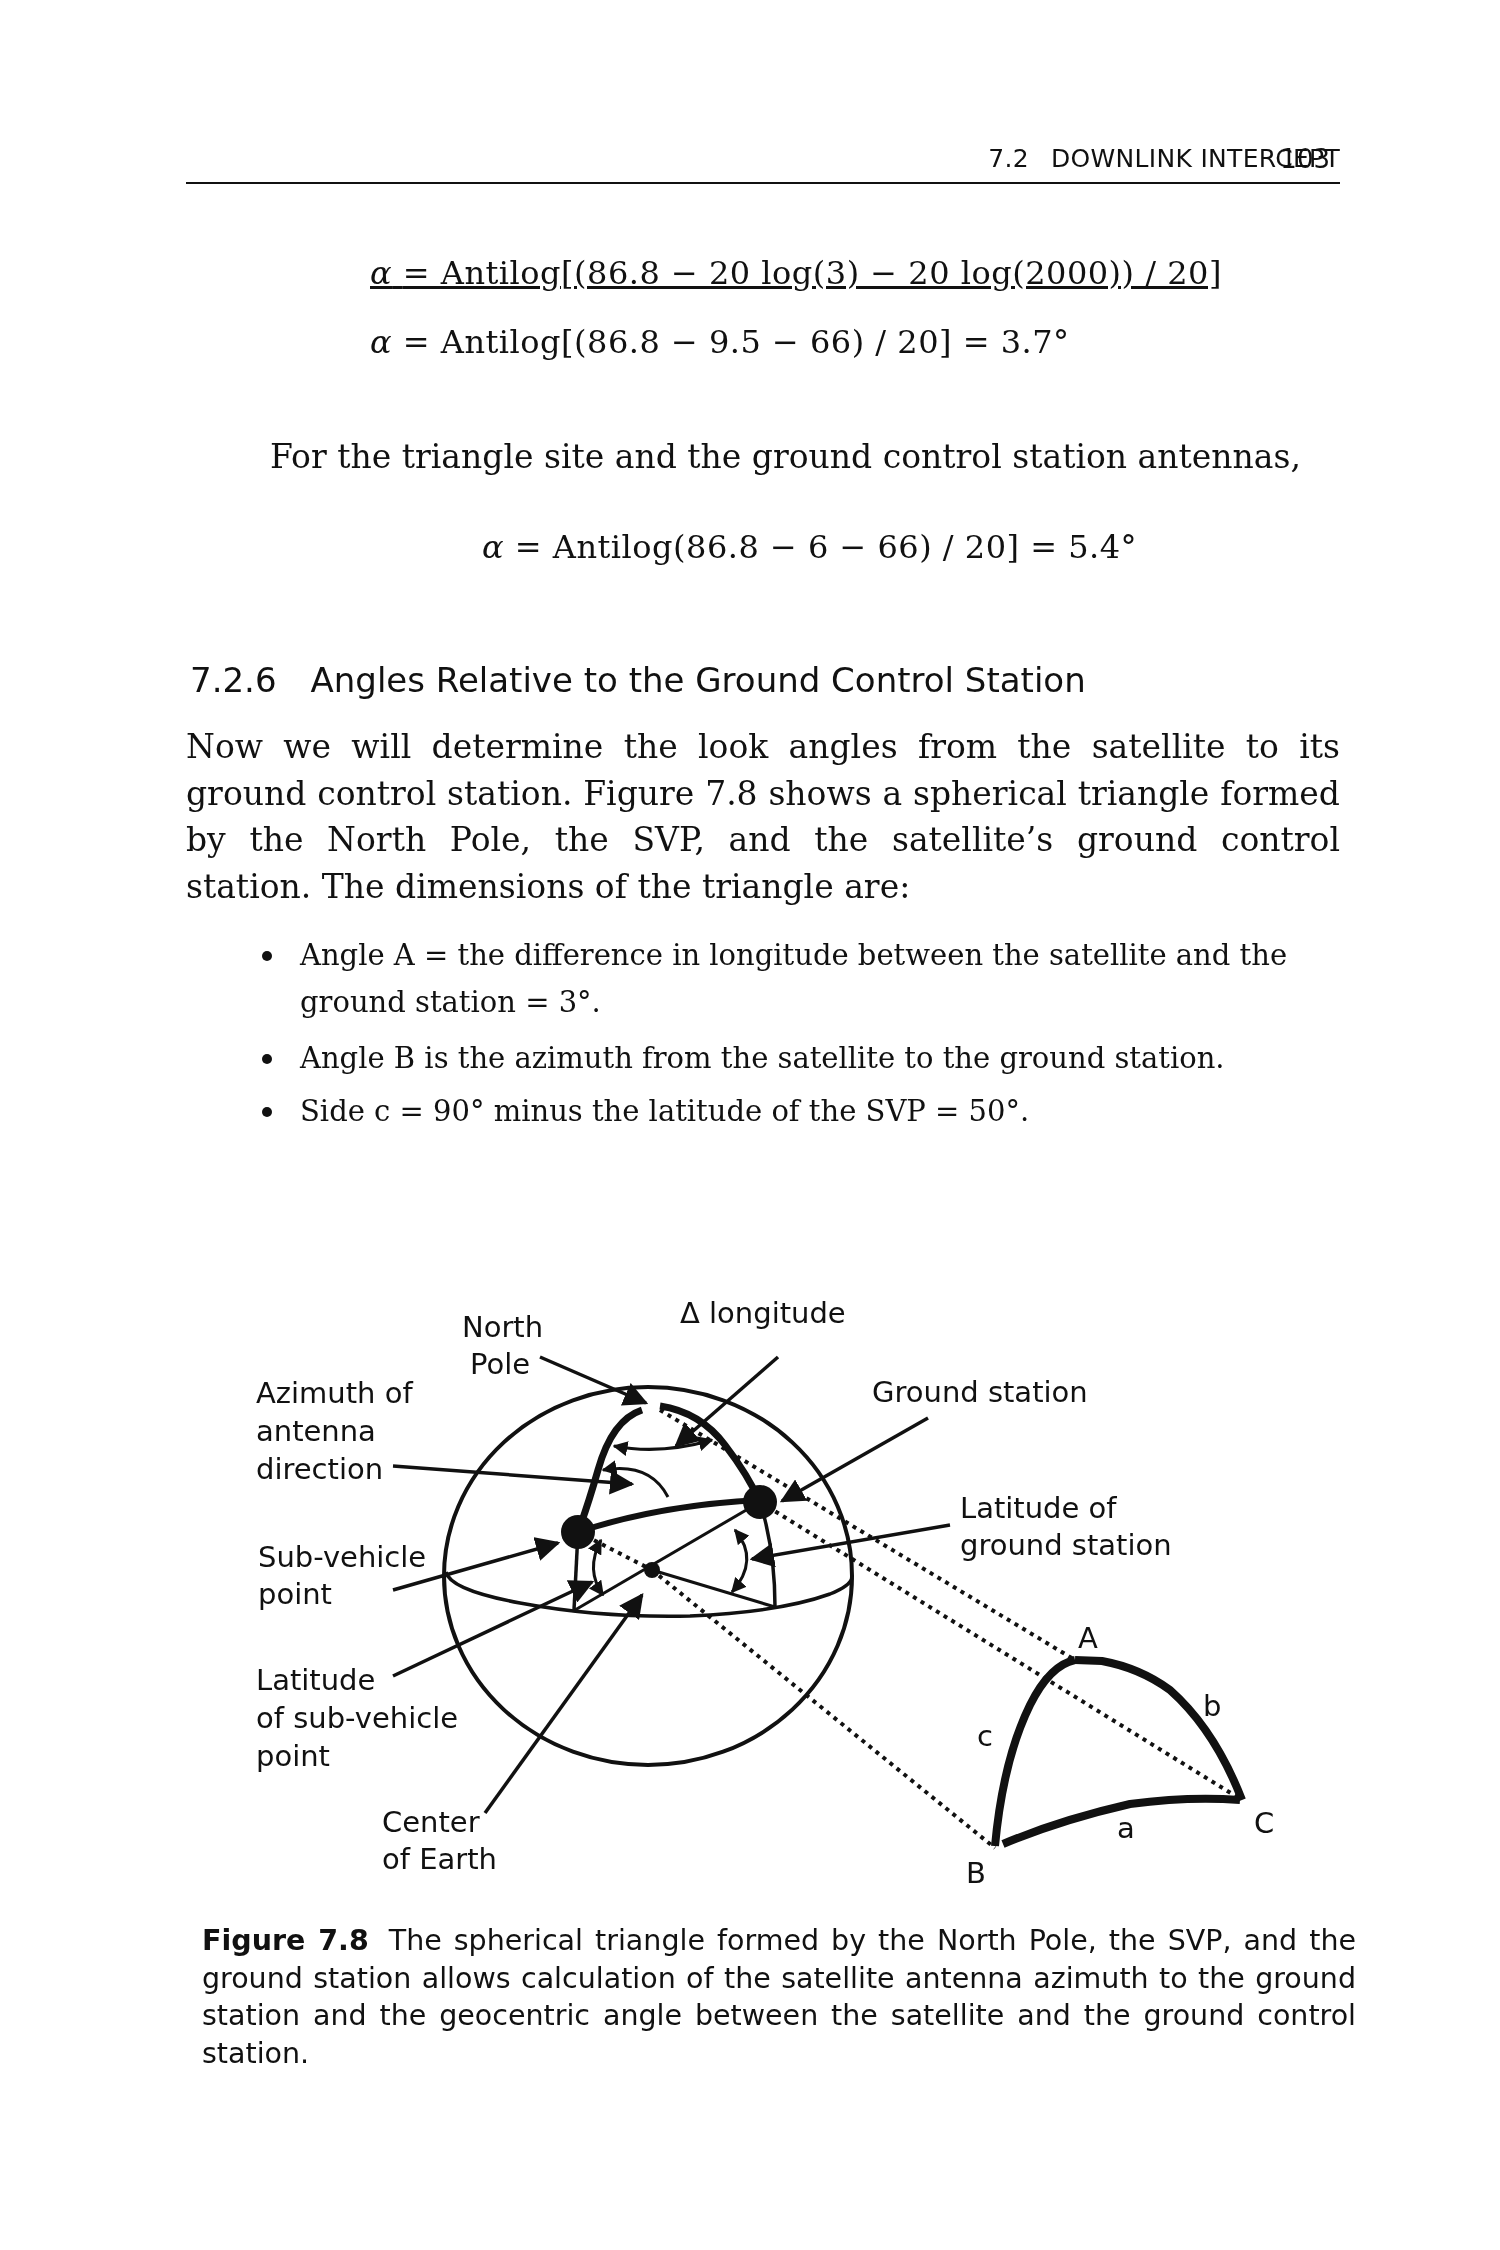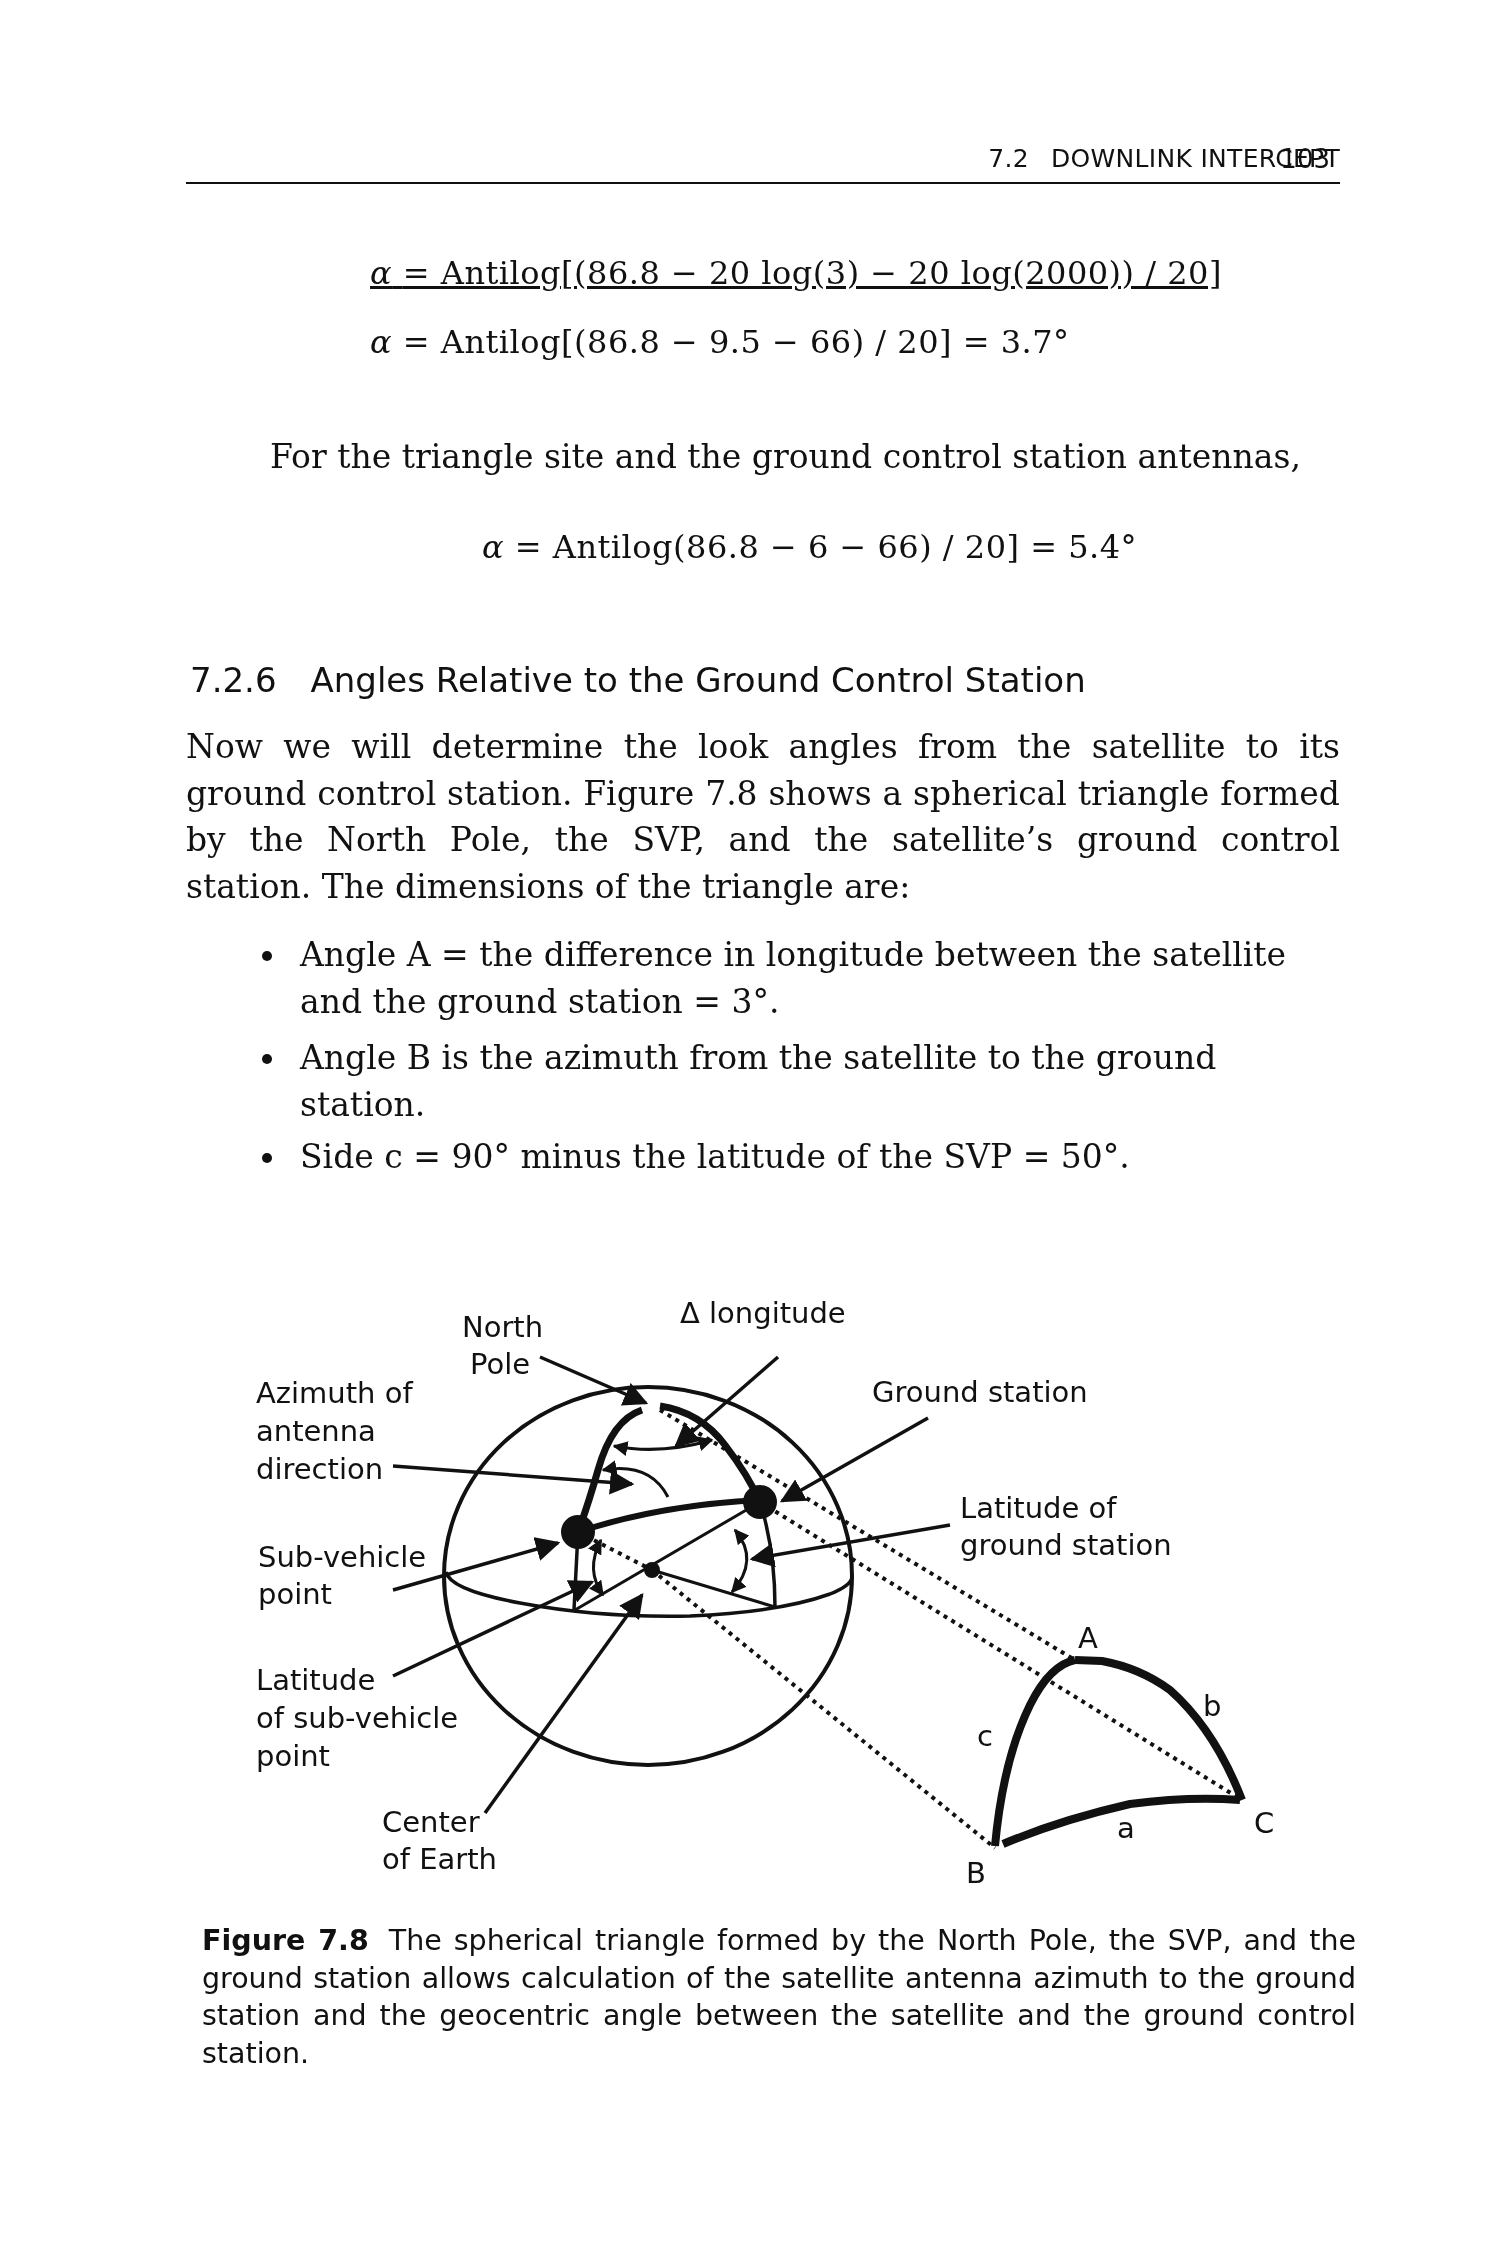--- a/index.html
+++ b/index.html
@@ -17,21 +17,21 @@
   
   .eq { position: absolute; font-size: 32px; letter-spacing: 0.5px; }
   .eq .alpha { font-style: italic; }
 
   .para-center { position: absolute; font-size: 33px; }
   h2#section-heading { position: absolute; left: 186px; top: 656px; margin: 4px; font-weight: normal; font-size: 34px; }
   #section-heading .num { margin-right: 34px; }
 
   #intro-para { position: absolute; left: 186px; top: 724px; width: 1154px; font-size: 33px; line-height: 46.5px; text-align: justify; margin: 0; }
 
-  #bullets { position: absolute; left: 258px; top: 932px; width: 1082px; margin: 0; padding: 0; list-style: none; font-size: 33px; line-height: 46.5px; }
+  #bullets { position: absolute; left: 258px; top: 932px; width: 1082px; margin: 0; padding: 0; list-style: none; font-size: 29px; line-height: 46.5px; }
   #bullets li { position: relative; padding-left: 42px; margin-bottom: 10px; }
   #bullets li .dot { position: absolute; left: 4px; top: 19px; width: 10px; height: 10px; background: #111; border-radius: 50%; }
 
   
   #figure { position: absolute; left: 0; top: 0; width: 1500px; height: 2250px; pointer-events: none; }
   #figure text { font-family: "DejaVu Sans", "Liberation Sans", sans-serif; font-size: 29px; fill: #111; }
   #figure .tri-label { font-size: 29px; }
 
   #caption { position: absolute; left: 186px; top: 1906px; width: 1154px; font-size: 28.5px; line-height: 37.5px; margin: 16px; text-align: justify; }
   #caption .fig-label { font-weight: bold; margin-right: 20px; }

